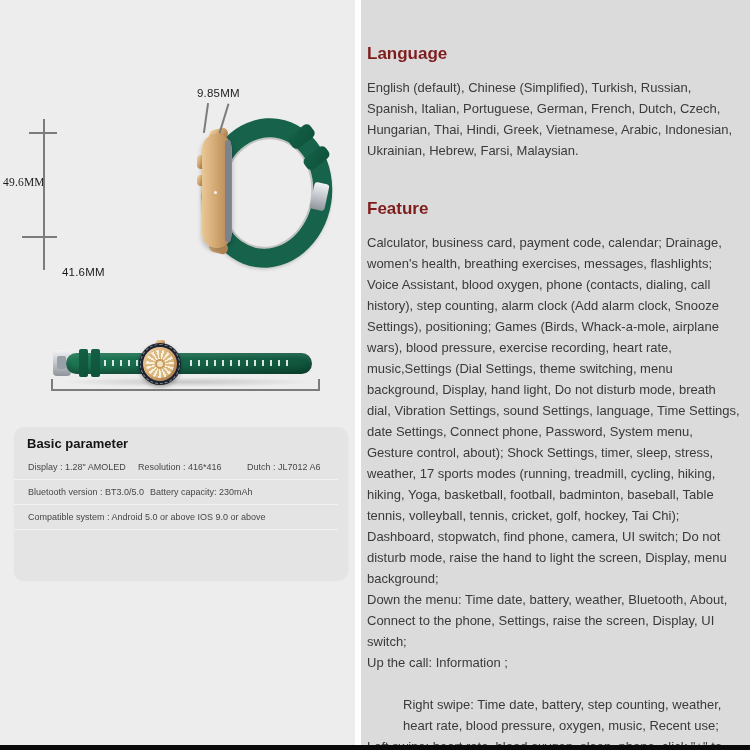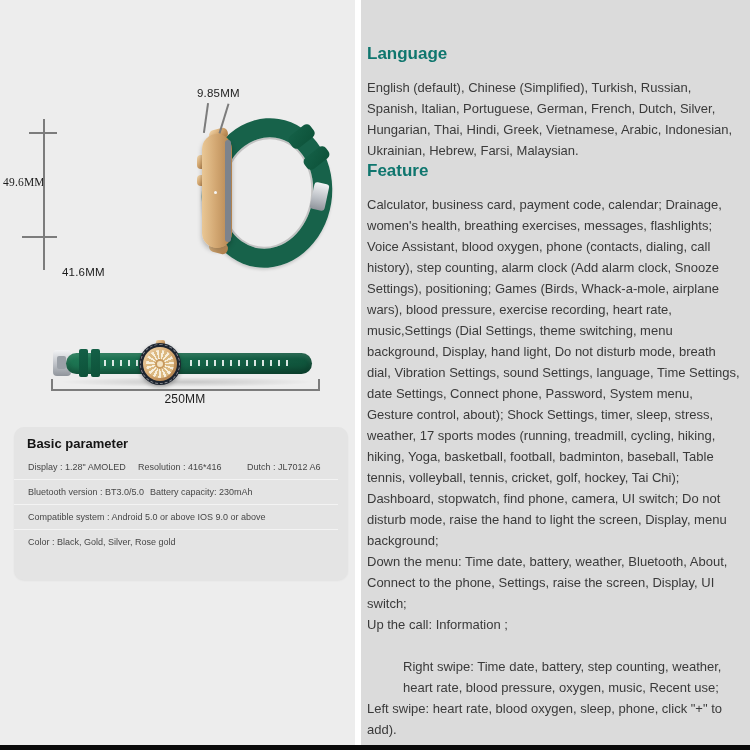--- a/index.html
+++ b/index.html
@@ -11,22 +11,22 @@
 
   
   .right-panel{
     position:absolute;left:361px;top:0;width:389px;height:750px;
     background:#dbdbdb;box-sizing:border-box;padding:44px 8px 0 6px;
   }
   .divider{position:absolute;left:355px;top:0;width:6px;height:750px;background:#ffffff;}
   .bottom-bar{position:absolute;left:0;top:745px;width:750px;height:5px;background:#0a0a0a;}
 
   
-  .section-heading{font-size:17px;font-weight:bold;color:#0f766e;margin:0 0 13px 0;}
-  .section-heading.mt{}
+  .section-heading{font-size:17px;font-weight:bold;color:#7f1d1d;margin:0 0 13px 0;}
+  .section-heading.mt{margin-top:38px;}
   .body-text{font-size:13px;line-height:21px;color:#3a3a3a;margin:0;}
   .body-text.gap-top{margin-top:21px;margin-left:36px;}
 
   
   .dim-label{position:absolute;font-size:11.5px;color:#1c1c1c;letter-spacing:.2px;white-space:nowrap;}
   .dim-line{position:absolute;background:#7c7c7c;}
   #lbl-thickness{left:197px;top:87px;}
   #tl1{left:205px;top:103px;width:1.5px;height:30px;transform:rotate(8deg);}
   #tl2{left:223px;top:103px;width:1.5px;height:31px;transform:rotate(17deg);}
   #lbl-height{left:3px;top:176px;font-family:Liberation Serif, serif;}
@@ -164,46 +164,42 @@
 
   <div class="dim-label" id="lbl-height">49.6MM</div>
   <div class="dim-line" id="vline"></div>
   <div class="dim-line" id="tick-a"></div>
   <div class="dim-line" id="tick-b"></div>
   <div class="dim-label" id="lbl-width">41.6MM</div>
 
   <div class="dim-line" id="hline-250"></div>
   <div class="dim-line" id="tick-l"></div>
   <div class="dim-line" id="tick-r"></div>
-  <div class="dim-label" id="lbl-length">250MM</div>
 
   <div class="param-card">
     <div class="param-title">Basic parameter</div>
     <div class="param-row">
       <span class="cell r0c0">Display : 1.28" AMOLED</span>
       <span class="cell r0c1">Resolution : 416*416</span>
       <span class="cell r0c2">Dutch : JL7012 A6</span>
     </div>
     <div class="param-row">
       <span class="cell r1c0">Bluetooth version : BT3.0/5.0</span>
       <span class="cell r1c1">Battery capacity: 230mAh</span>
     </div>
     <div class="param-row">
       <span class="cell r3c0">Compatible system : Android 5.0 or above IOS 9.0 or above</span>
     </div>
-    <div class="param-row last">
-      <span class="cell r4c0">Color : Black, Gold, Silver, Rose gold</span>
-    </div>
   </div>
 
   <div class="divider"></div>
 
   <div class="right-panel">
     <h2 class="section-heading">Language</h2>
-    <p class="body-text">English (default), Chinese (Simplified), Turkish, Russian, Spanish, Italian, Portuguese, German, French, Dutch, Silver, Hungarian, Thai, Hindi, Greek, Vietnamese, Arabic, Indonesian, Ukrainian, Hebrew, Farsi, Malaysian.</p>
+    <p class="body-text">English (default), Chinese (Simplified), Turkish, Russian, Spanish, Italian, Portuguese, German, French, Dutch, Czech, Hungarian, Thai, Hindi, Greek, Vietnamese, Arabic, Indonesian, Ukrainian, Hebrew, Farsi, Malaysian.</p>
 
     <h2 class="section-heading mt">Feature</h2>
     <p class="body-text">Calculator, business card, payment code, calendar; Drainage, women's health, breathing exercises, messages, flashlights; Voice Assistant, blood oxygen, phone (contacts, dialing, call history), step counting, alarm clock (Add alarm clock, Snooze Settings), positioning; Games (Birds, Whack-a-mole, airplane wars), blood pressure, exercise recording, heart rate, music,Settings (Dial Settings, theme switching, menu background, Display, hand light, Do not disturb mode, breath dial, Vibration Settings, sound Settings, language, Time Settings, date Settings, Connect phone, Password, System menu, Gesture control, about); Shock Settings, timer, sleep, stress, weather, 17 sports modes (running, treadmill, cycling, hiking, hiking, Yoga, basketball, football, badminton, baseball, Table tennis, volleyball, tennis, cricket, golf, hockey, Tai Chi); Dashboard, stopwatch, find phone, camera, UI switch; Do not disturb mode, raise the hand to light the screen, Display, menu background;</p>
     <p class="body-text">Down the menu: Time date, battery, weather, Bluetooth, About, Connect to the phone, Settings, raise the screen, Display, UI switch;</p>
     <p class="body-text">Up the call: Information ;</p>
     <p class="body-text gap-top">Right swipe: Time date, battery, step counting, weather, heart rate, blood pressure, oxygen, music, Recent use;</p>
     <p class="body-text">Left swipe: heart rate, blood oxygen, sleep, phone, click "+" to add).</p>
   </div>
 
   <div class="bottom-bar"></div>

